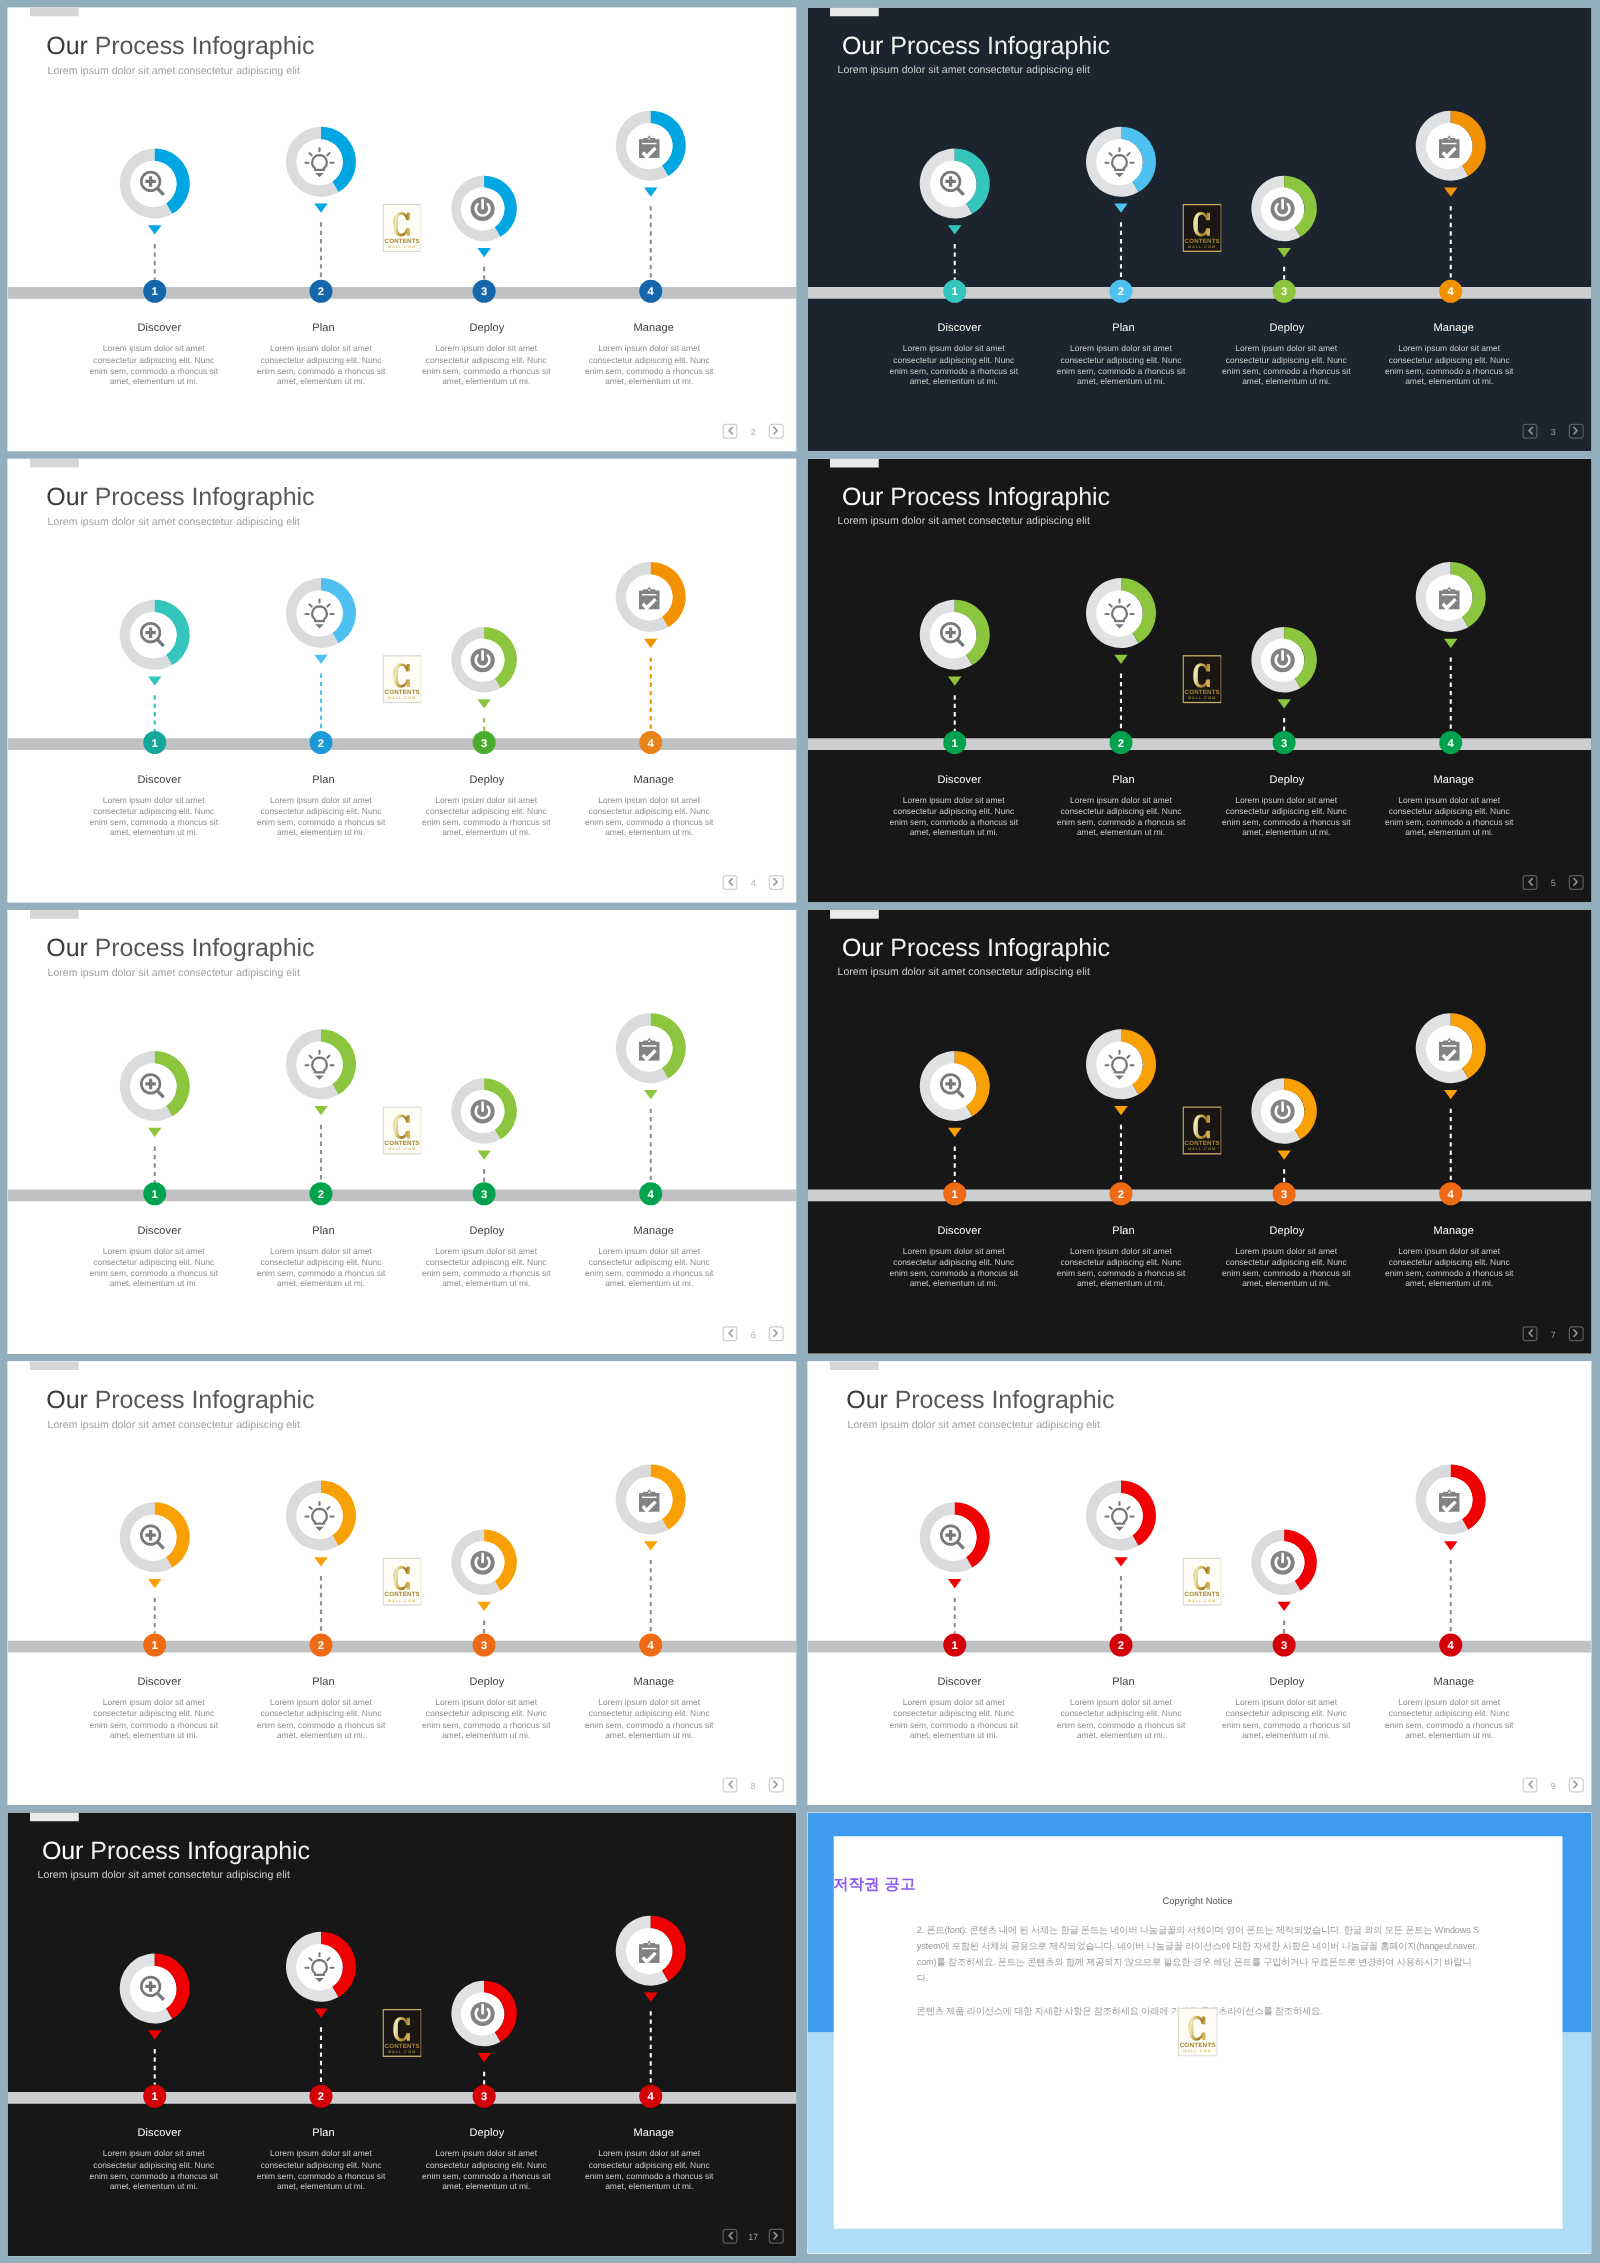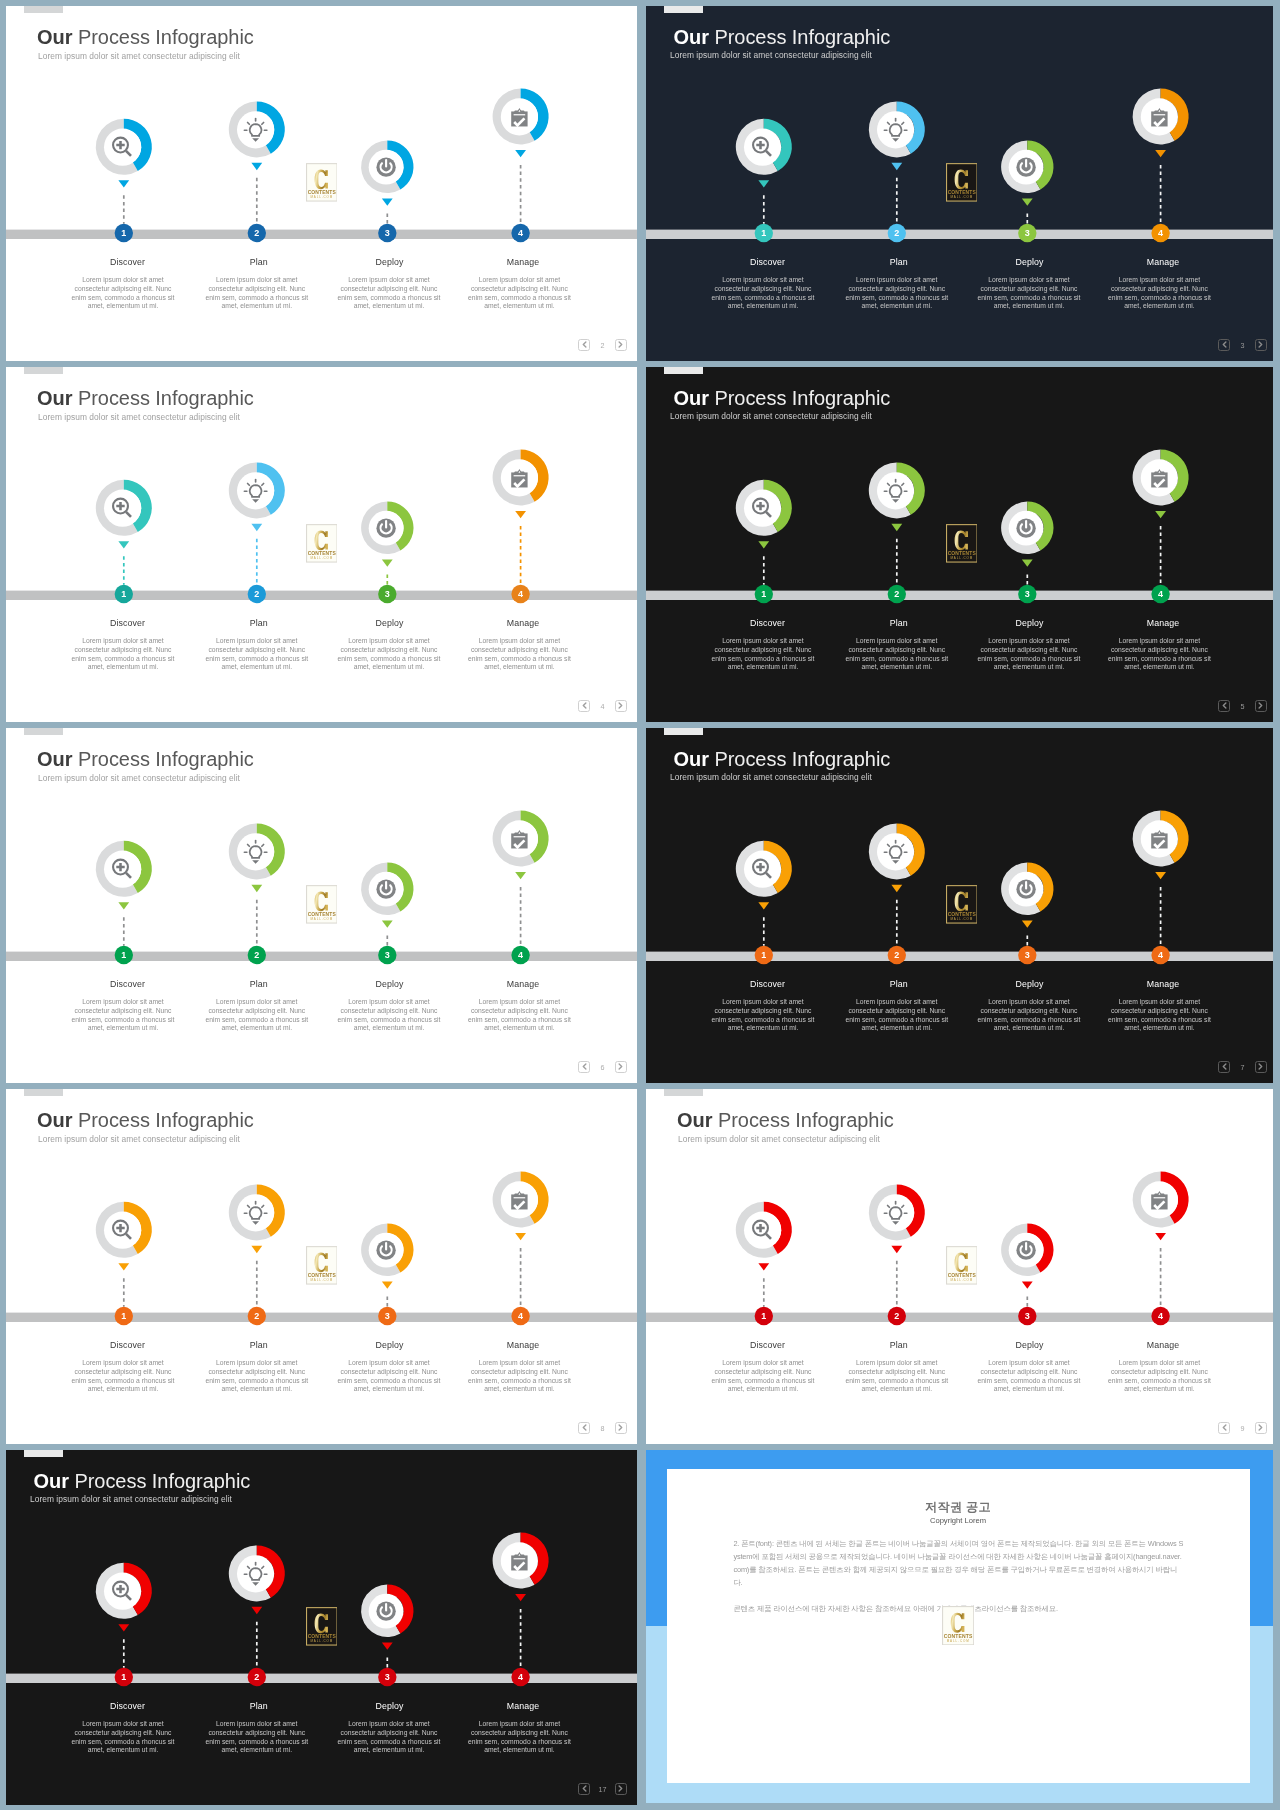--- a/index.html
+++ b/index.html
@@ -7,42 +7,42 @@
 body{width:1280px;height:1810px;background:#93afbe;overflow:hidden;
      font-family:"Liberation Sans",sans-serif;}
 .grid{position:absolute;left:0;top:0;width:1280px;height:1810px;}
 .cell{position:absolute;width:631px;height:355px;overflow:hidden;background:#fff;}
 .slide{position:absolute;left:0;top:0;width:631px;height:355px;overflow:hidden;}
 svg.gfx{position:absolute;left:0;top:0;}
 .tab{position:absolute;left:18px;top:0;width:39px;height:6.8px;background:#d4d6d7;}
 .tab.dk{background:#e9eaea;}
 .ttl{position:absolute;left:31px;top:19px;font-size:20px;line-height:25px;letter-spacing:-0.05px;
      color:#585858;white-space:nowrap;font-weight:300;}
-.ttl b{font-weight:700;color:#3d3d3d;}
+.ttl b{font-weight:400;color:#3d3d3d;}
 .ttl.dk{color:#efefef;left:27.5px;} .ttl.dk b{color:#ffffff;}
 .sub{position:absolute;left:32px;top:45px;font-size:8.4px;line-height:11px;color:#a0a0a0;white-space:nowrap;
      letter-spacing:0.05px;}
 .sub.dk{color:#cfcfcf;left:24.0px;top:44px;}
 .lbl{position:absolute;font-size:8.8px;font-weight:400;color:#3a3a3a;text-align:center;white-space:nowrap;letter-spacing:0.1px;}
 .lbl.dk{color:#ffffff;}
 .bdy{position:absolute;font-size:6.75px;line-height:8.62px;color:#909090;text-align:center;}
 .bdy.dk{color:#c6c6c6;}
 .pg{position:absolute;left:572px;top:333.3px;width:49px;height:12.2px;display:flex;align-items:center;justify-content:space-between;}
 .pgb{width:12.4px;height:11.9px;border:1.1px solid #d0d0d0;border-radius:2.6px;display:flex;align-items:center;
      justify-content:center;color:#9f9f9f;font-size:11px;line-height:0;box-sizing:border-box;padding-bottom:1.5px;}
 .pgn{font-size:7.2px;color:#adadad;width:20px;text-align:center;line-height:1;}
 .pg.dk .pgb{border-color:#5a5a5a;color:#8c8c8c;} .pg.dk .pgn{color:#9a9a9a;}
 svg.logo{position:absolute;}
 
 .cslide{background:#ffffff;width:626.5px;height:353px;}
 .cbg-top{position:absolute;left:0;top:0;width:626.5px;height:175.7px;background:#3d9cf0;}
 .cbg-bot{position:absolute;left:0;top:175.7px;width:626.5px;height:177.3px;background:#aedcf7;}
 .cpaper{position:absolute;left:20.5px;top:18.7px;width:583px;height:314.4px;background:#ffffff;}
-.ctitle{position:absolute;left:20.5px;top:50.0px;width:583px;text-align:center;font-size:12.2px;font-weight:700;
-        color:#737373;letter-spacing:0.3px;line-height:14px;}
+.ctitle{position:absolute;left:20.5px;top:50.0px;width:583px;font-size:12.2px;font-weight:700;
+        color:#8b5cf6;letter-spacing:0.3px;line-height:14px;}
 .csubtitle{position:absolute;left:20.5px;top:66.2px;width:583px;text-align:center;font-size:7.6px;color:#555555;line-height:10px;}
 .cbody{position:absolute;left:87.4px;top:87.0px;width:451px;}
 .cpara{font-size:7.4px;line-height:13.1px;color:#9a9a9a;text-align:left;margin:0 0 13.1px 0;
        word-break:break-all;letter-spacing:-0.16px;}
 .cfoot{margin-top:0;}
 </style>
 </head>
 <body>
 
 <div class="grid">
@@ -1062,21 +1062,21 @@
           </div>
         </div>
       </div>
     </div>
     <div class="cell" style="left:646px;top:1450px;height:353px;width:626.5px">
       <div class="slide cslide">
         <div class="cbg-top"></div>
         <div class="cbg-bot"></div>
         <div class="cpaper"></div>
         <div class="ctitle">저작권 공고</div>
-        <div class="csubtitle">Copyright Lorem</div>
+        <div class="csubtitle">Copyright Notice</div>
         <div class="cbody">
           <div class="cpara">2. 폰트(font): 콘텐츠 내에 된 서체는 한글 폰트는 네이버 나눔글꼴의 서체이며 영어 폰트는 제작되었습니다. 한글 외의 모든 폰트는 Windows System에 포함된 서체의 공용으로 제작되었습니다. 네이버 나눔글꼴 라이선스에 대한 자세한 사항은 네이버 나눔글꼴 홈페이지(hangeul.naver.com)를 참조하세요. 폰트는 콘텐츠와 함께 제공되지 않으므로 필요한 경우 해당 폰트를 구입하거나 무료폰트로 변경하여 사용하시기 바랍니다.</div>
           <div class="cpara cfoot">콘텐츠 제품 라이선스에 대한 자세한 사항은 참조하세요 아래에 기재된 콘텐츠라이선스를 참조하세요.</div>
         </div>
         <svg class="logo" style="left:296.2px;top:155.8px" width="32.3" height="39.4" viewBox="0 0 32 39">
           <defs>
             <linearGradient id="gvl10contents-logo-watermark" x1="0" y1="0" x2="1" y2="0.25">
               <stop offset="0" stop-color="#d4b255"></stop>
               <stop offset="0.22" stop-color="#f4e9b8"></stop>
               <stop offset="0.52" stop-color="#c9a84c"></stop>

